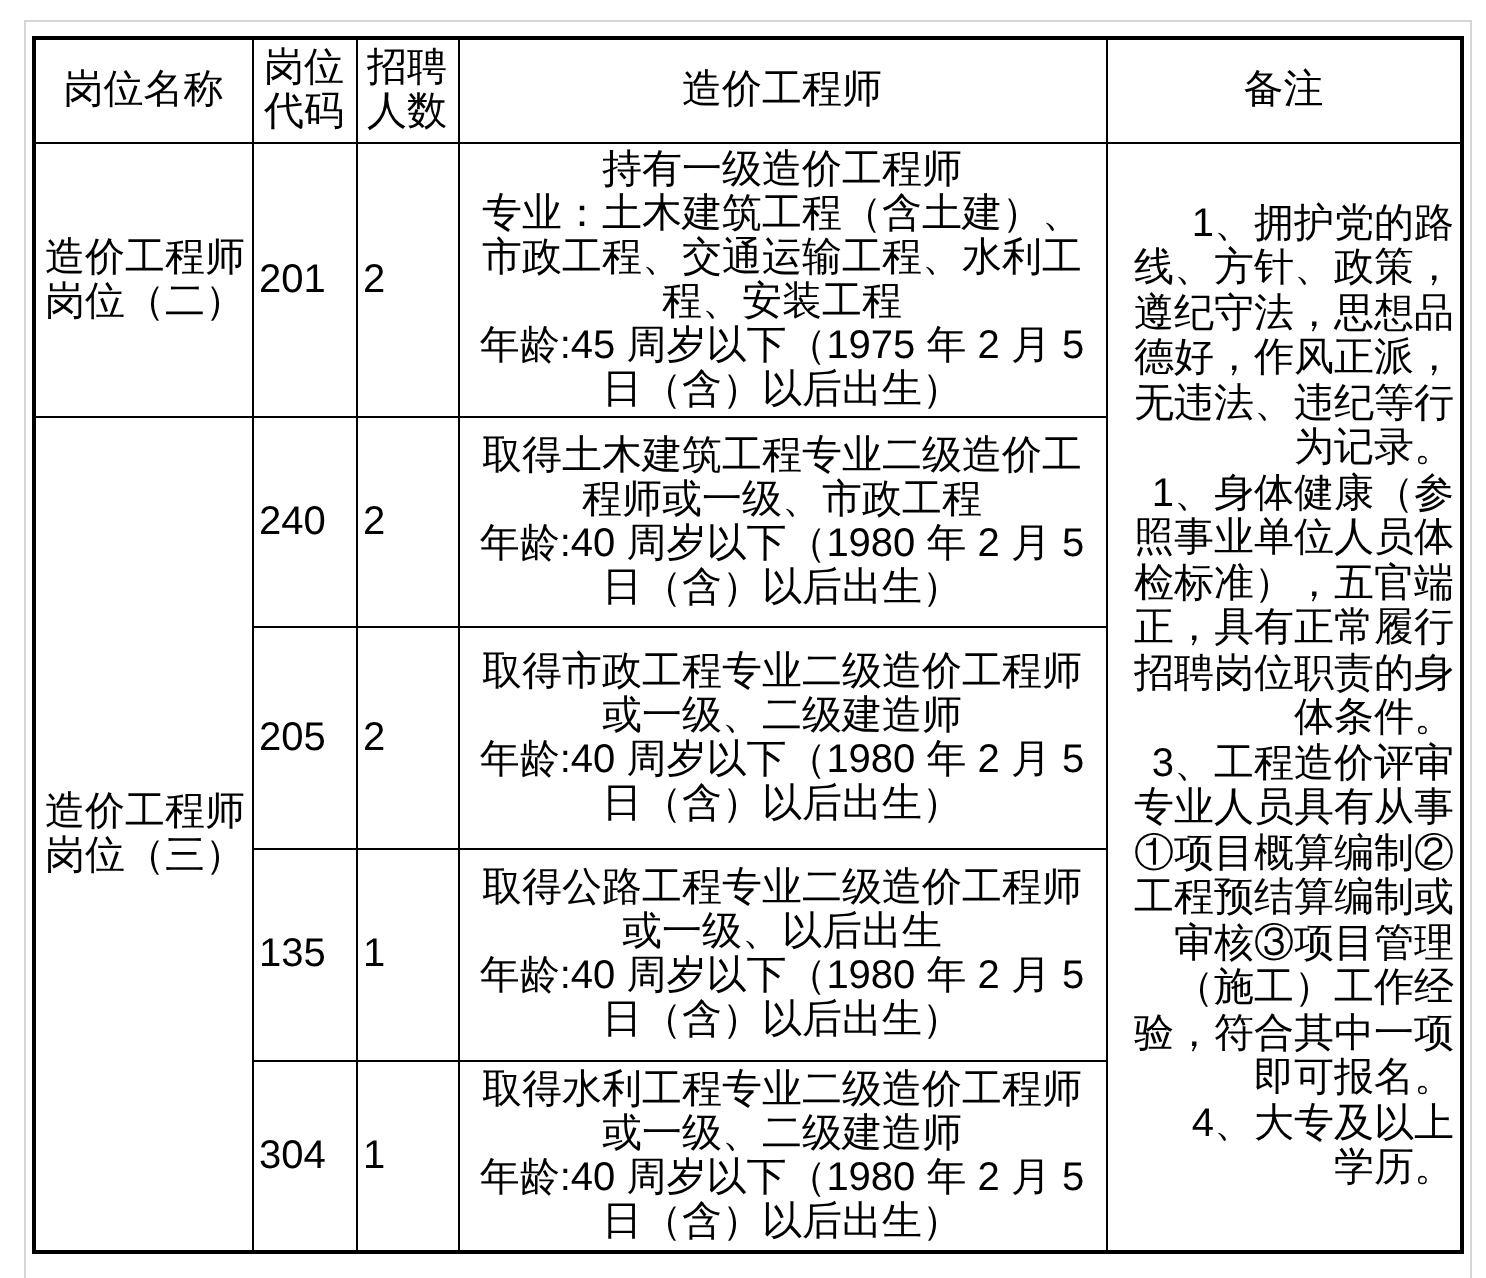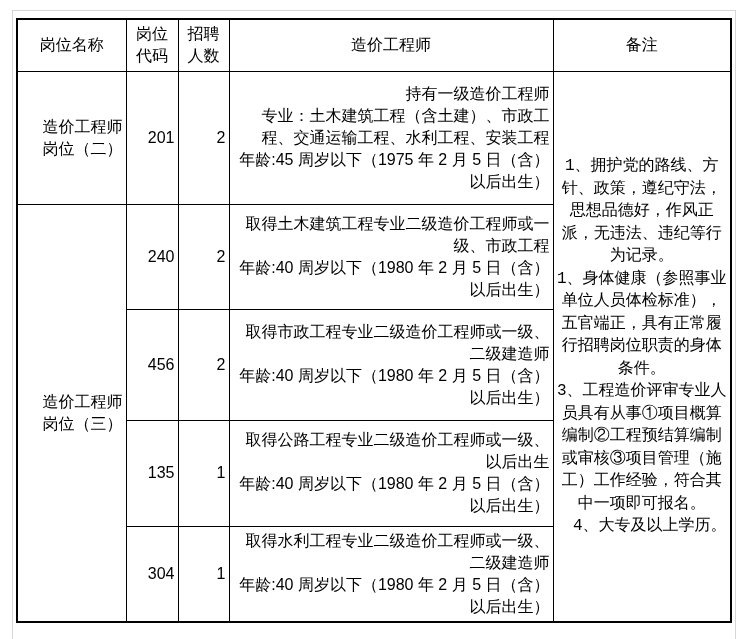--- a/index.html
+++ b/index.html
@@ -23,38 +23,38 @@
     box-sizing: border-box;
   }
   table.job-table {
     position: absolute;
     left: 16px;
     top: 18px;
     width: 714px;
     border-collapse: collapse;
     table-layout: fixed;
     border: 2px solid #000000;
-    font-size: 16px;
+    font-size: 20px;
     line-height: 22px;
   }
   table.job-table th,
   table.job-table td {
     border: 1px solid #000000;
     padding: 2px 3px;
     vertical-align: middle;
     overflow: hidden;
     box-sizing: border-box;
     font-weight: normal;
   }
   th.header-cell { text-align: center; padding: 2px 1px; }
   td.name-cell   { text-align: right; padding-left: 6px; }
   td.code-cell,
-  td.count-cell  { text-align: right; }
-  td.cond-cell   { text-align: right; padding-left: 4px; padding-right: 2px; }
-  td.remarks-cell{ text-align: center; padding-left: 3px; padding-right: 1px; line-height: 22.5px; font-family: Liberation Mono, monospace; }
+  td.count-cell  { text-align: left; }
+  td.cond-cell   { text-align: center; padding-left: 4px; padding-right: 2px; }
+  td.remarks-cell{ text-align: right; padding-left: 3px; padding-right: 1px; line-height: 22.5px; }
 </style>
 </head>
 <body>
 
 <div class="outer-box"></div>
 
 <table class="job-table">
   <colgroup>
     <col style="width:109px">
     <col style="width:52px">
@@ -109,21 +109,21 @@
           <div>岗位（三）</div>
         </td>
         <td class="code-cell">240</td>
         <td class="count-cell">2</td>
         <td class="cond-cell">
           <div>取得土木建筑工程专业二级造价工程师或一级、市政工程</div>
           <div>年龄:40 周岁以下（1980 年 2 月 5 日（含）以后出生）</div>
         </td>
       </tr>
       <tr style="height: 111px;">
-        <td class="code-cell">456</td>
+        <td class="code-cell">205</td>
         <td class="count-cell">2</td>
         <td class="cond-cell">
           <div>取得市政工程专业二级造价工程师或一级、二级建造师</div>
           <div>年龄:40 周岁以下（1980 年 2 月 5 日（含）以后出生）</div>
         </td>
       </tr>
       <tr style="height: 106px;">
         <td class="code-cell">135</td>
         <td class="count-cell">1</td>
         <td class="cond-cell">

